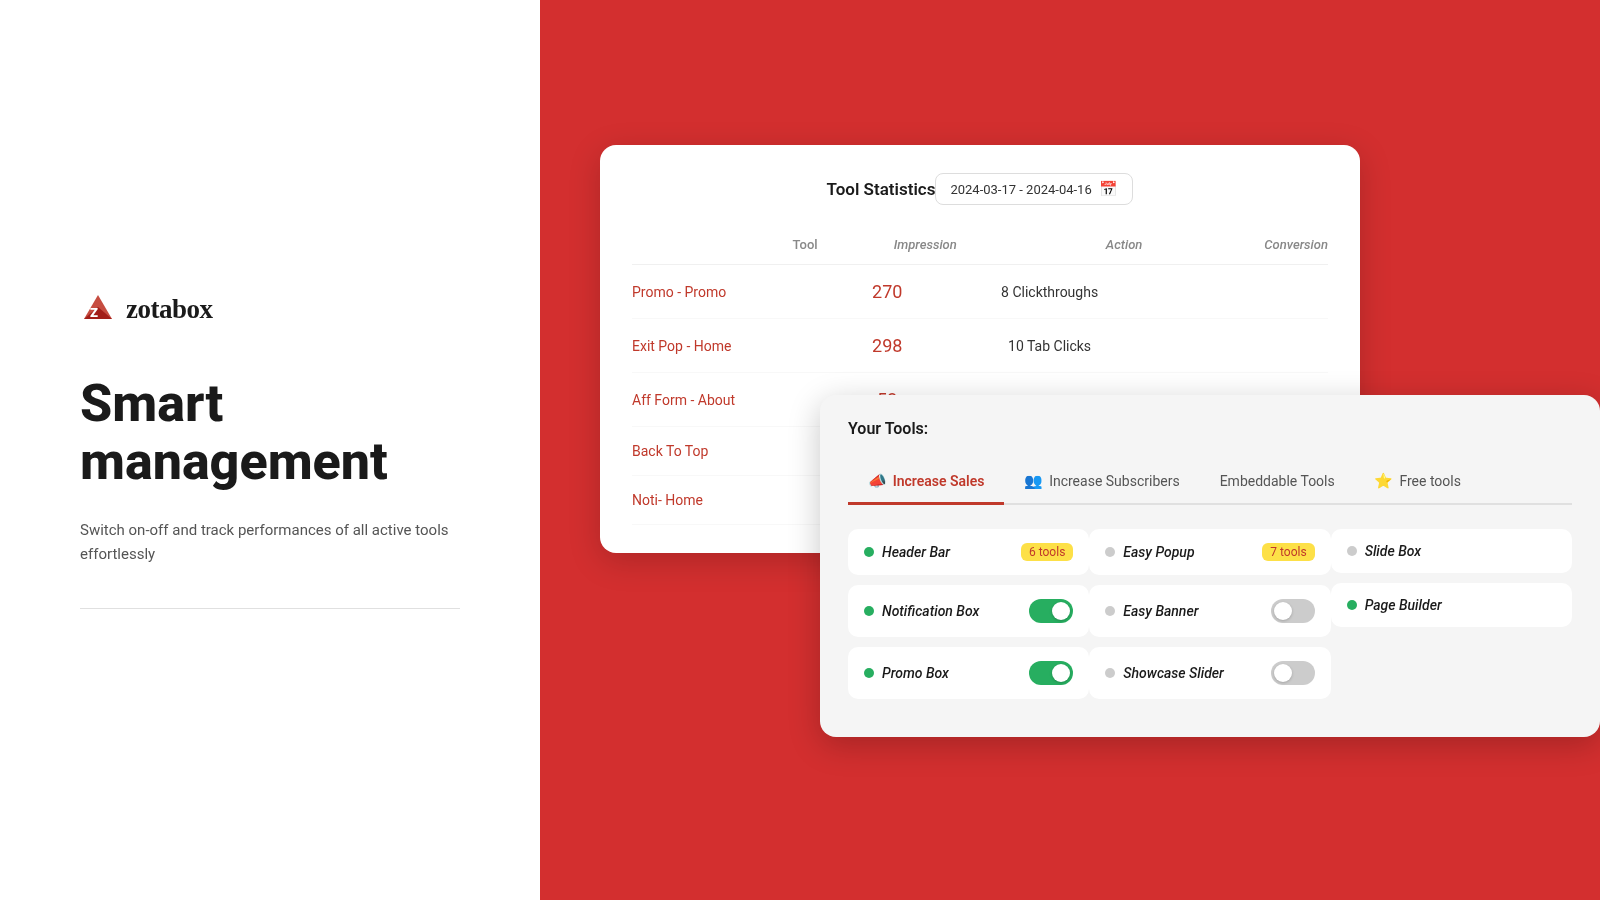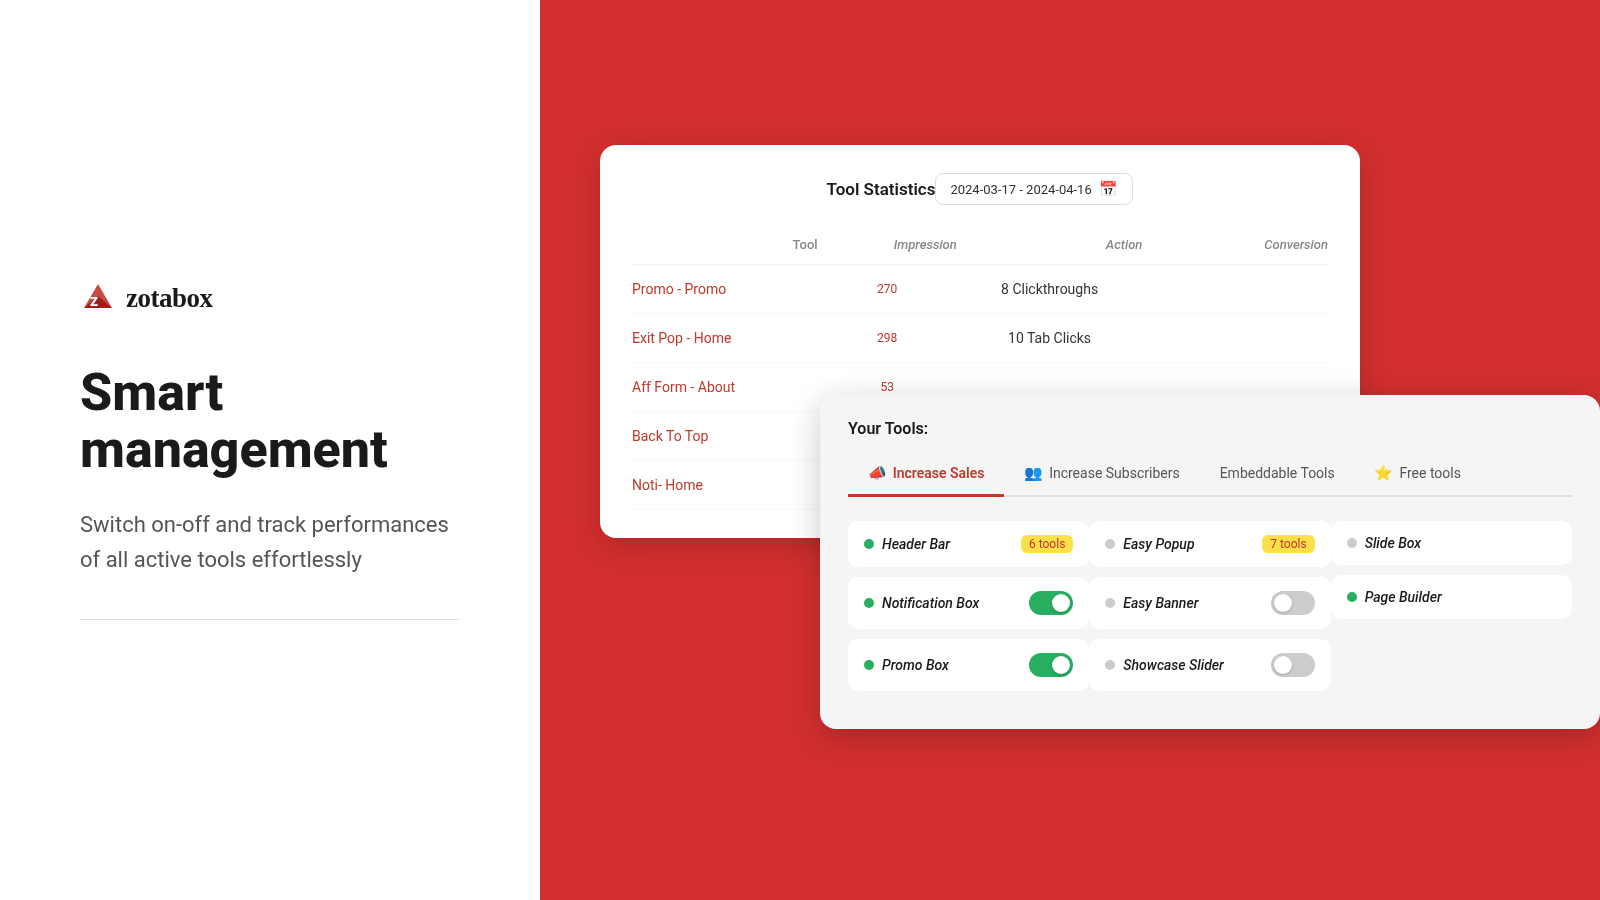--- a/index.html
+++ b/index.html
@@ -39,21 +39,21 @@
       font-family: Liberation Serif, serif;
     }
     .headline {
       font-size: 52px;
       font-weight: 800;
       color: #1a1a1a;
       line-height: 1.1;
       margin-bottom: 28px;
     }
     .subtext {
-      font-size: 22px;
+      font-size: 15px;
       color: #555;
       line-height: 1.6;
       margin-bottom: 42px;
     }
     .divider {
       width: 100%;
       height: 1px;
       background: #e0e0e0;
     }
 
@@ -126,21 +126,21 @@
       padding: 16px 0;
       border-bottom: 1px solid #f8f8f8;
       align-items: center;
     }
     .tool-name {
       font-size: 14px;
       color: #c0392b;
       cursor: pointer;
     }
     .impression-val {
-      font-size: 12px;
+      font-size: 18px;
       color: #c0392b;
       text-align: center;
     }
     .action-val {
       font-size: 14px;
       color: #333;
       text-align: center;
     }
     .conversion-val {
       font-size: 14px;
@@ -157,21 +157,21 @@
       background: #f5f5f5;
       border-radius: 16px;
       padding: 24px 28px;
       box-shadow: 0 8px 32px rgba(0,0,0,0.22);
       z-index: 3;
     }
     .tools-card-title {
       font-size: 16px;
       font-weight: 600;
       color: #1a1a1a;
-      margin-bottom: 16px;
+      margin-bottom: 24px;
     }
 
     .tools-tabs {
       display: flex;
       gap: 0;
       margin-bottom: 20px;
       border-bottom: 2px solid #e0e0e0;
     }
     .tools-tab {
       display: flex;

